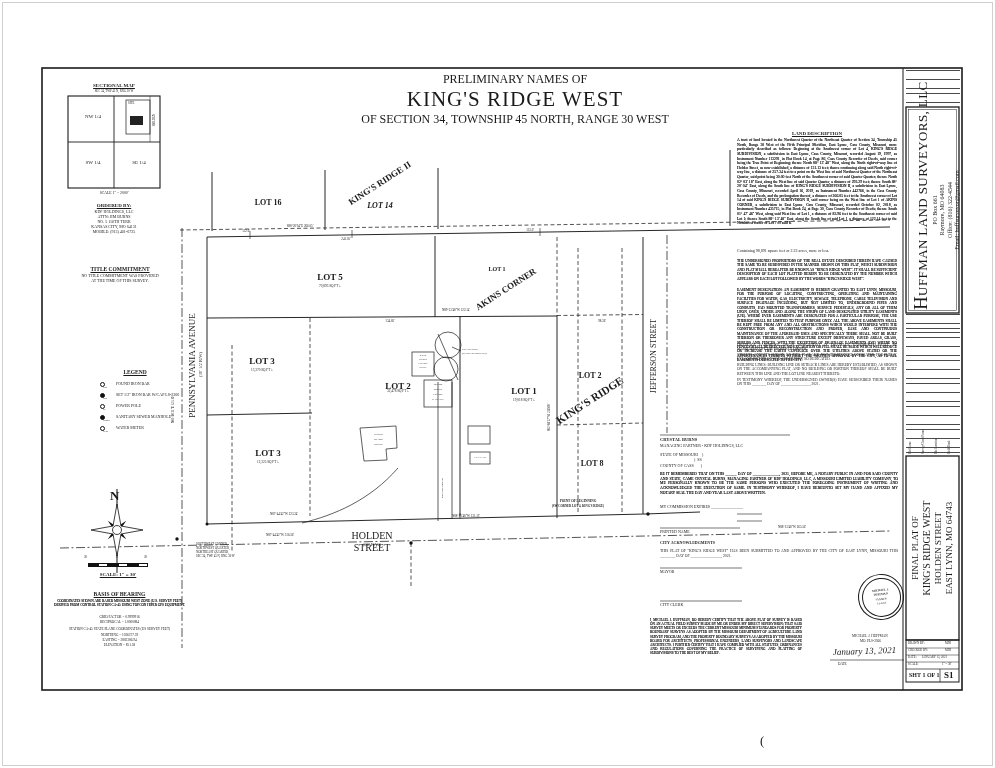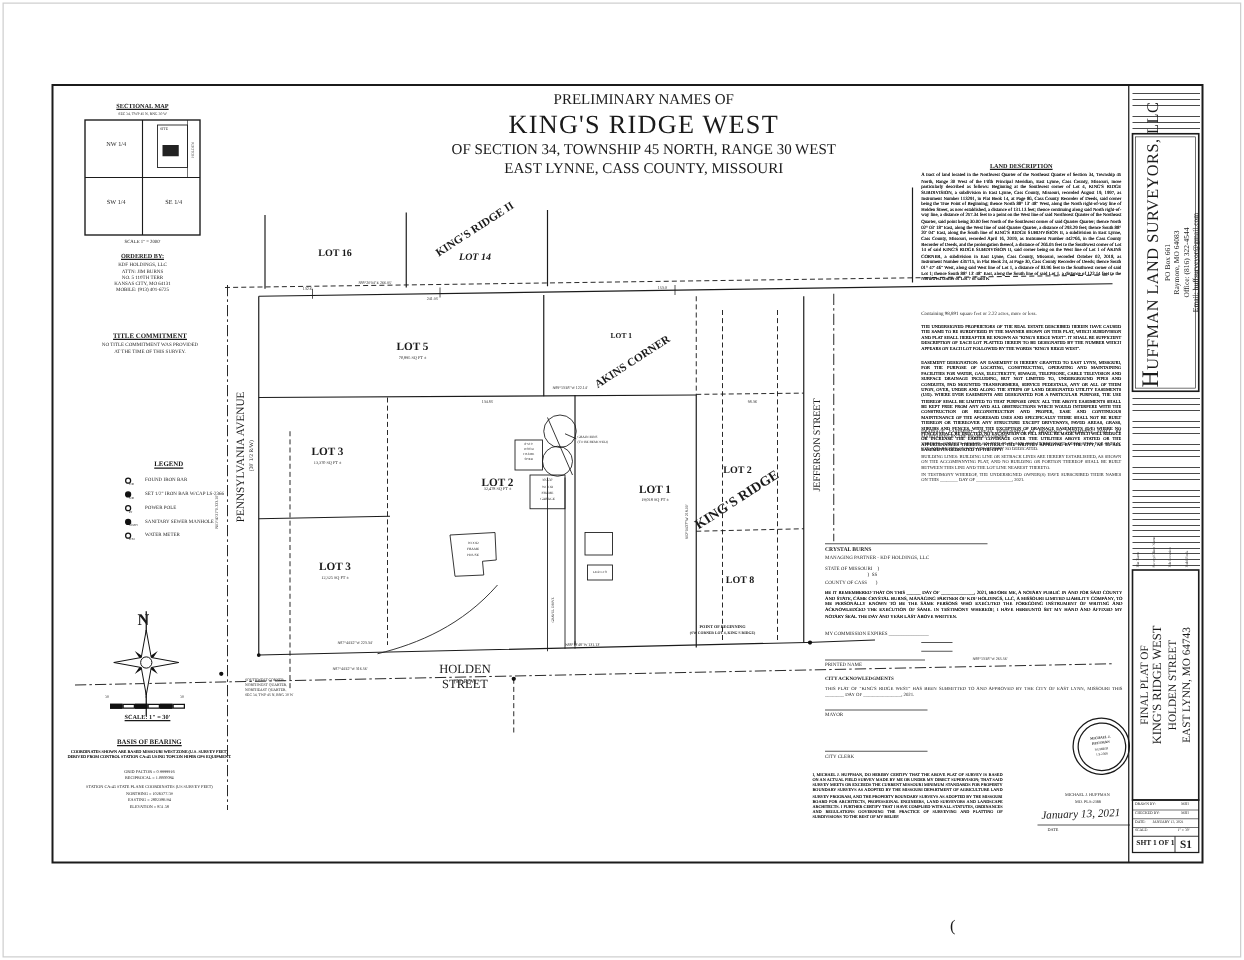--- a/index.html
+++ b/index.html
@@ -147,21 +147,20 @@
     </g>
   </svg>
 
   <div class="hatch" style="left:906px;top:70px;width:54px;height:36px;"></div>
   <div class="hatch" style="left:906px;top:314px;width:54px;height:141px;"></div>
 
   <div class="t c" style="left:300px;top:72px;width:430px;">
     <div class="f12">PRELIMINARY NAMES OF</div>
     <div class="f21">KING'S RIDGE WEST</div>
     <div class="f12">OF SECTION 34, TOWNSHIP 45 NORTH, RANGE 30 WEST</div>
-    <div class="f12">EAST LYNNE, CASS COUNTY, MISSOURI</div>
   </div>
 
   <div class="t b u f5 c" style="left:68px;top:83px;width:92px;">SECTIONAL MAP</div>
   <div class="t f3 c" style="left:68px;top:89.5px;width:92px;">SEC 34, TWP 45 N, RNG 30 W</div>
   <div class="t f5 c" style="left:72px;top:114px;width:42px;">NW 1/4</div>
   <div class="t f5 c" style="left:72px;top:160px;width:42px;">SW 1/4</div>
   <div class="t f5 c" style="left:118px;top:160px;width:42px;">SE 1/4</div>
   <div class="t f3" style="left:128px;top:102px;">SITE</div>
   <div class="t f3 rotm90 c" style="left:153px;top:140px;width:40px;">HOLDEN</div>
   <div class="t f38 c" style="left:68px;top:191px;width:92px;">SCALE 1" = 2000'</div>

